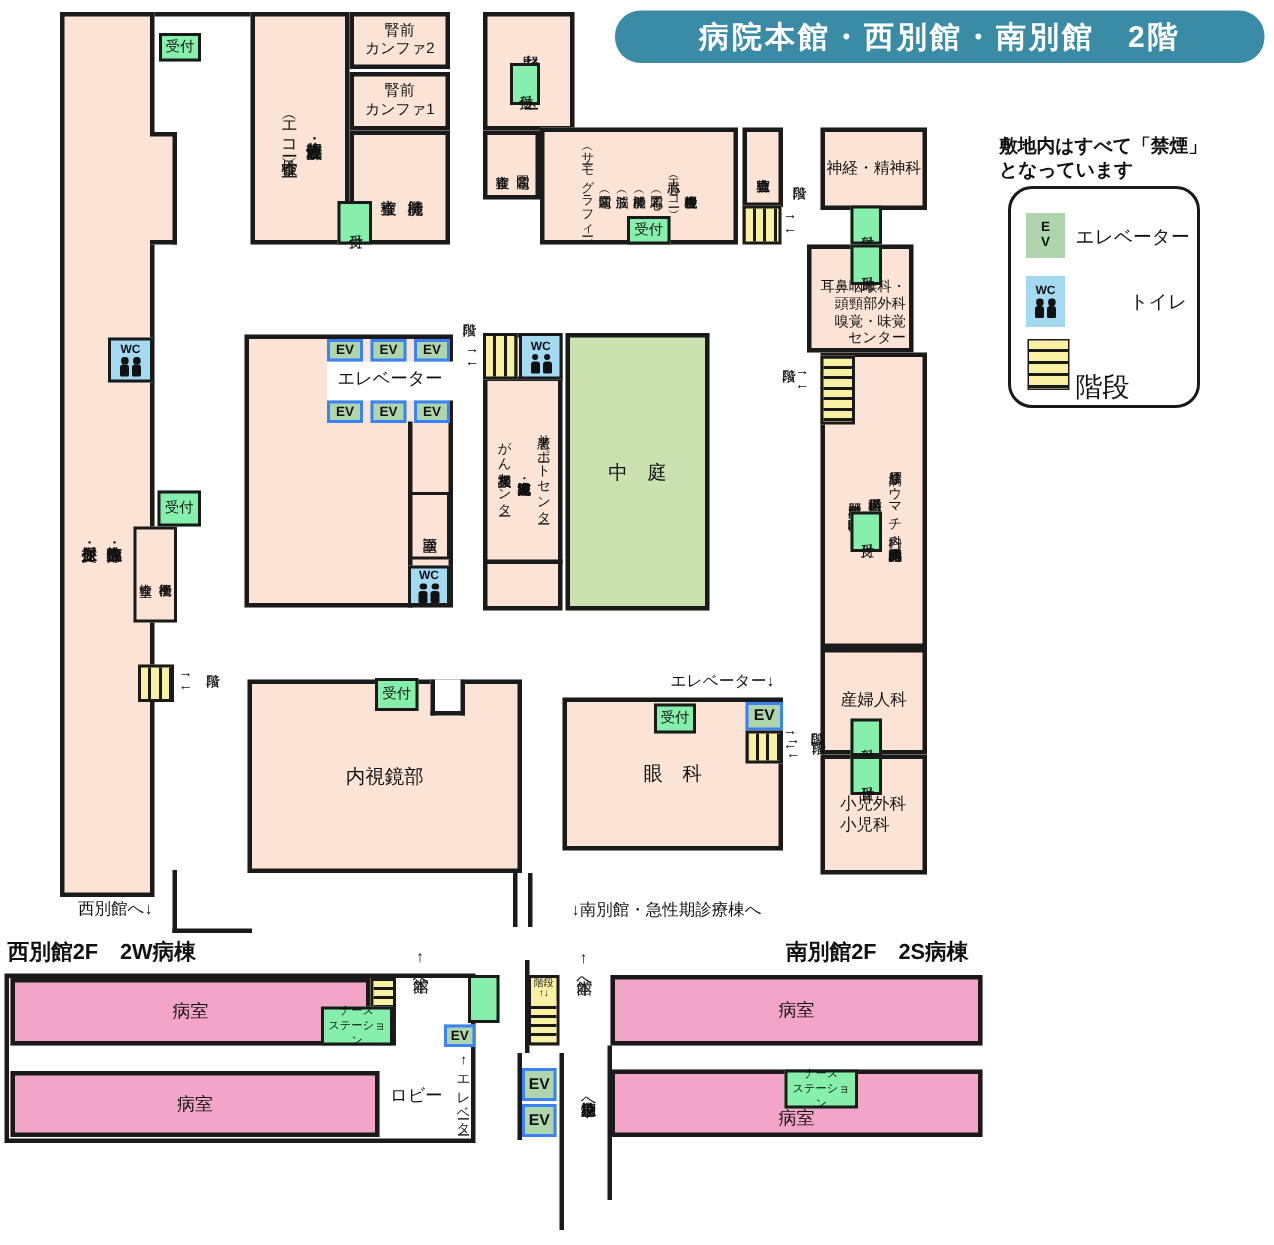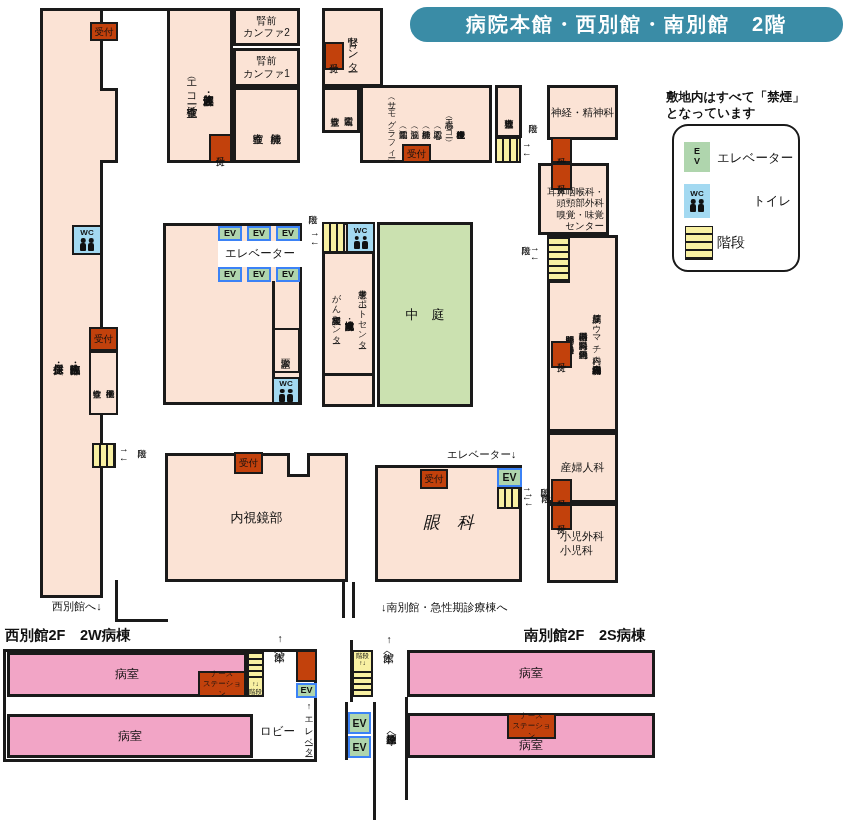--- a/index.html
+++ b/index.html
@@ -1,19 +1,19 @@
 <!DOCTYPE html>
 <html><head>
 <meta charset="utf-8">
 <style>
   html,body{margin:0;padding:0;background:#fff;font-family:"Liberation Sans","DejaVu Sans",sans-serif;}
   #stage{position:relative;width:849px;height:830px;background:#fff;overflow:hidden;color:#111;}
   .el{position:absolute;box-sizing:border-box;white-space:pre-line;display:flex;align-items:center;justify-content:center;text-align:center;line-height:1.2;}
   .room{background:#fbe3d5;border:3px solid #1a1a1a;}
-  .box{background:#c2410c;border:2.5px solid #1a1a1a;}
+  .box{background:#86efac;border:2.5px solid #1a1a1a;margin-left:16px;}
   .ev{background:#afd5ad;border:2px solid #3b82f6;font-weight:bold;}
   .wc{background:#a3d9f1;border:2.5px solid #1a1a1a;flex-direction:column;}
   .stairs{background:#f8f0a2;border:2.5px solid #1a1a1a;flex-direction:column;overflow:hidden;padding:0;}
   .hall{background:#fff;}
   .wall{background:#1a1a1a;}
   .label{background:transparent;align-items:flex-start;justify-content:flex-start;text-align:left;}
   .wctxt{font-size:8px;font-weight:bold;line-height:1;letter-spacing:0;}
   .prow{display:flex;gap:2px;margin-top:1px;}
   .pp{position:relative;width:6px;height:13px;display:inline-block;}
   .pp:before{content:"";position:absolute;left:50%;top:0;transform:translateX(-50%);width:4.5px;height:4.5px;border-radius:50%;background:#111;}
@@ -24,21 +24,21 @@
           color:#fff;font-weight:bold;font-size:20px;letter-spacing:2px;display:flex;align-items:center;justify-content:center;}
   .notice{position:absolute;left:666px;top:90px;width:150px;font-size:12.5px;font-weight:600;line-height:1.25;white-space:pre-line;}
   .legendbox{position:absolute;left:672px;top:124px;width:124px;height:144px;border:2.5px solid #1a1a1a;border-radius:16px;background:#fff;}
   .lg-ev{position:absolute;left:10px;top:16px;width:26px;height:30px;background:#afd5ad;display:flex;align-items:center;justify-content:center;
          font-size:9px;font-weight:bold;line-height:1.1;white-space:pre-line;text-align:center;}
   .lg-ev-label{position:absolute;left:43px;top:24px;font-size:12.5px;}
   .lg-wc{position:absolute;left:10px;top:58px;width:26px;height:34px;background:#a3d9f1;display:flex;flex-direction:column;align-items:center;justify-content:center;}
   .lg-wc-label{position:absolute;left:43px;top:67px;font-size:12.5px;margin-left:36px;}
   .lg-stairs{position:absolute;left:11px;top:100px;width:26px;height:32px;border:1.5px solid #1a1a1a;
              background:repeating-linear-gradient(to bottom,#f8f0a2 0 6px,#1a1a1a 6px 8px);}
-  .lg-stairs-label{position:absolute;left:43px;top:108px;font-size:14px;text-align:right;}
+  .lg-stairs-label{position:absolute;left:43px;top:120px;font-size:18px;text-align:right;}
 </style>
 </head>
 <body>
 
 <div id="stage">
   <div class="banner">病院本館・西別館・南別館　2階</div>
   <div class="notice">敷地内はすべて「禁煙」
 となっています</div>
   <div class="legendbox">
     <div class="lg-ev">E
@@ -85,21 +85,21 @@
 循環器内科　腎臓内科　消化管内科
 肝胆膵内科　呼吸器内科</div>
     <div class="el room" style="left: 547px; top: 432px; width: 71px; height: 71px; font-size: 11px;">産婦人科</div>
     <div class="el room" style="left: 547px; top: 503px; width: 71px; height: 80px; font-size: 11px; line-height: 1.3; padding-left: 10px; text-align: left; justify-content: flex-start;">小児外科
 小児科</div>
     <div class="el room" style="left: 163px; top: 223px; width: 139px; height: 182px;"></div>
     <div class="el room" style="left: 322px; top: 222px; width: 53px; height: 185px;"></div>
     <div class="el room" style="left: 165px; top: 453px; width: 183px; height: 129px; font-size: 13px;">内視鏡部</div>
     <div class="el room" style="left: 377px; top: 222px; width: 96px; height: 185px; font-size: 13px; background: rgb(203, 225, 176);">中　庭</div>
     <div class="el room" style="left: 287px; top: 453px; width: 23px; height: 24px; background: rgb(255, 255, 255); border-width: 0px 3px 3px;"></div>
-    <div class="el room" style="left: 375px; top: 465px; width: 147px; height: 117px; font-size: 17px; font-style: italic;">眼　科</div>
+    <div class="el room" style="left: 375px; top: 465px; width: 147px; height: 102px; font-size: 13px;">眼　科</div>
     <div class="el room" style="left: 89px; top: 351px; width: 29px; height: 64px; font-size: 8.5px; line-height: 1.55; writing-mode: vertical-rl; border-width: 2.5px;">平衡機能
 検査室</div>
     <div class="el room" style="left: 272px; top: 328px; width: 28px; height: 45px; font-size: 9.5px; writing-mode: vertical-rl; border-width: 2.5px;">面談室</div>
     <div class="el room" style="left: 3px; top: 649px; width: 314px; height: 113px; background: rgb(255, 255, 255);"></div>
     <div class="el room" style="left: 7px; top: 652px; width: 240px; height: 45px; font-size: 12px; background: rgb(242, 165, 198);">病室</div>
     <div class="el room" style="left: 7px; top: 714px; width: 246px; height: 44px; font-size: 12px; background: rgb(242, 165, 198);">病室</div>
     <div class="el room" style="left: 407px; top: 650px; width: 248px; height: 47px; font-size: 12px; background: rgb(242, 165, 198);">病室</div>
     <div class="el room" style="left: 407px; top: 713px; width: 248px; height: 45px; font-size: 12px; background: rgb(242, 165, 198); padding-bottom: 3px; align-items: flex-end;">病室</div>
     <div class="el wall" style="left: 103px; top: 8px; width: 64px; height: 3px;"></div>
     <div class="el wall" style="left: 115px; top: 580px; width: 3px; height: 42px;"></div>

